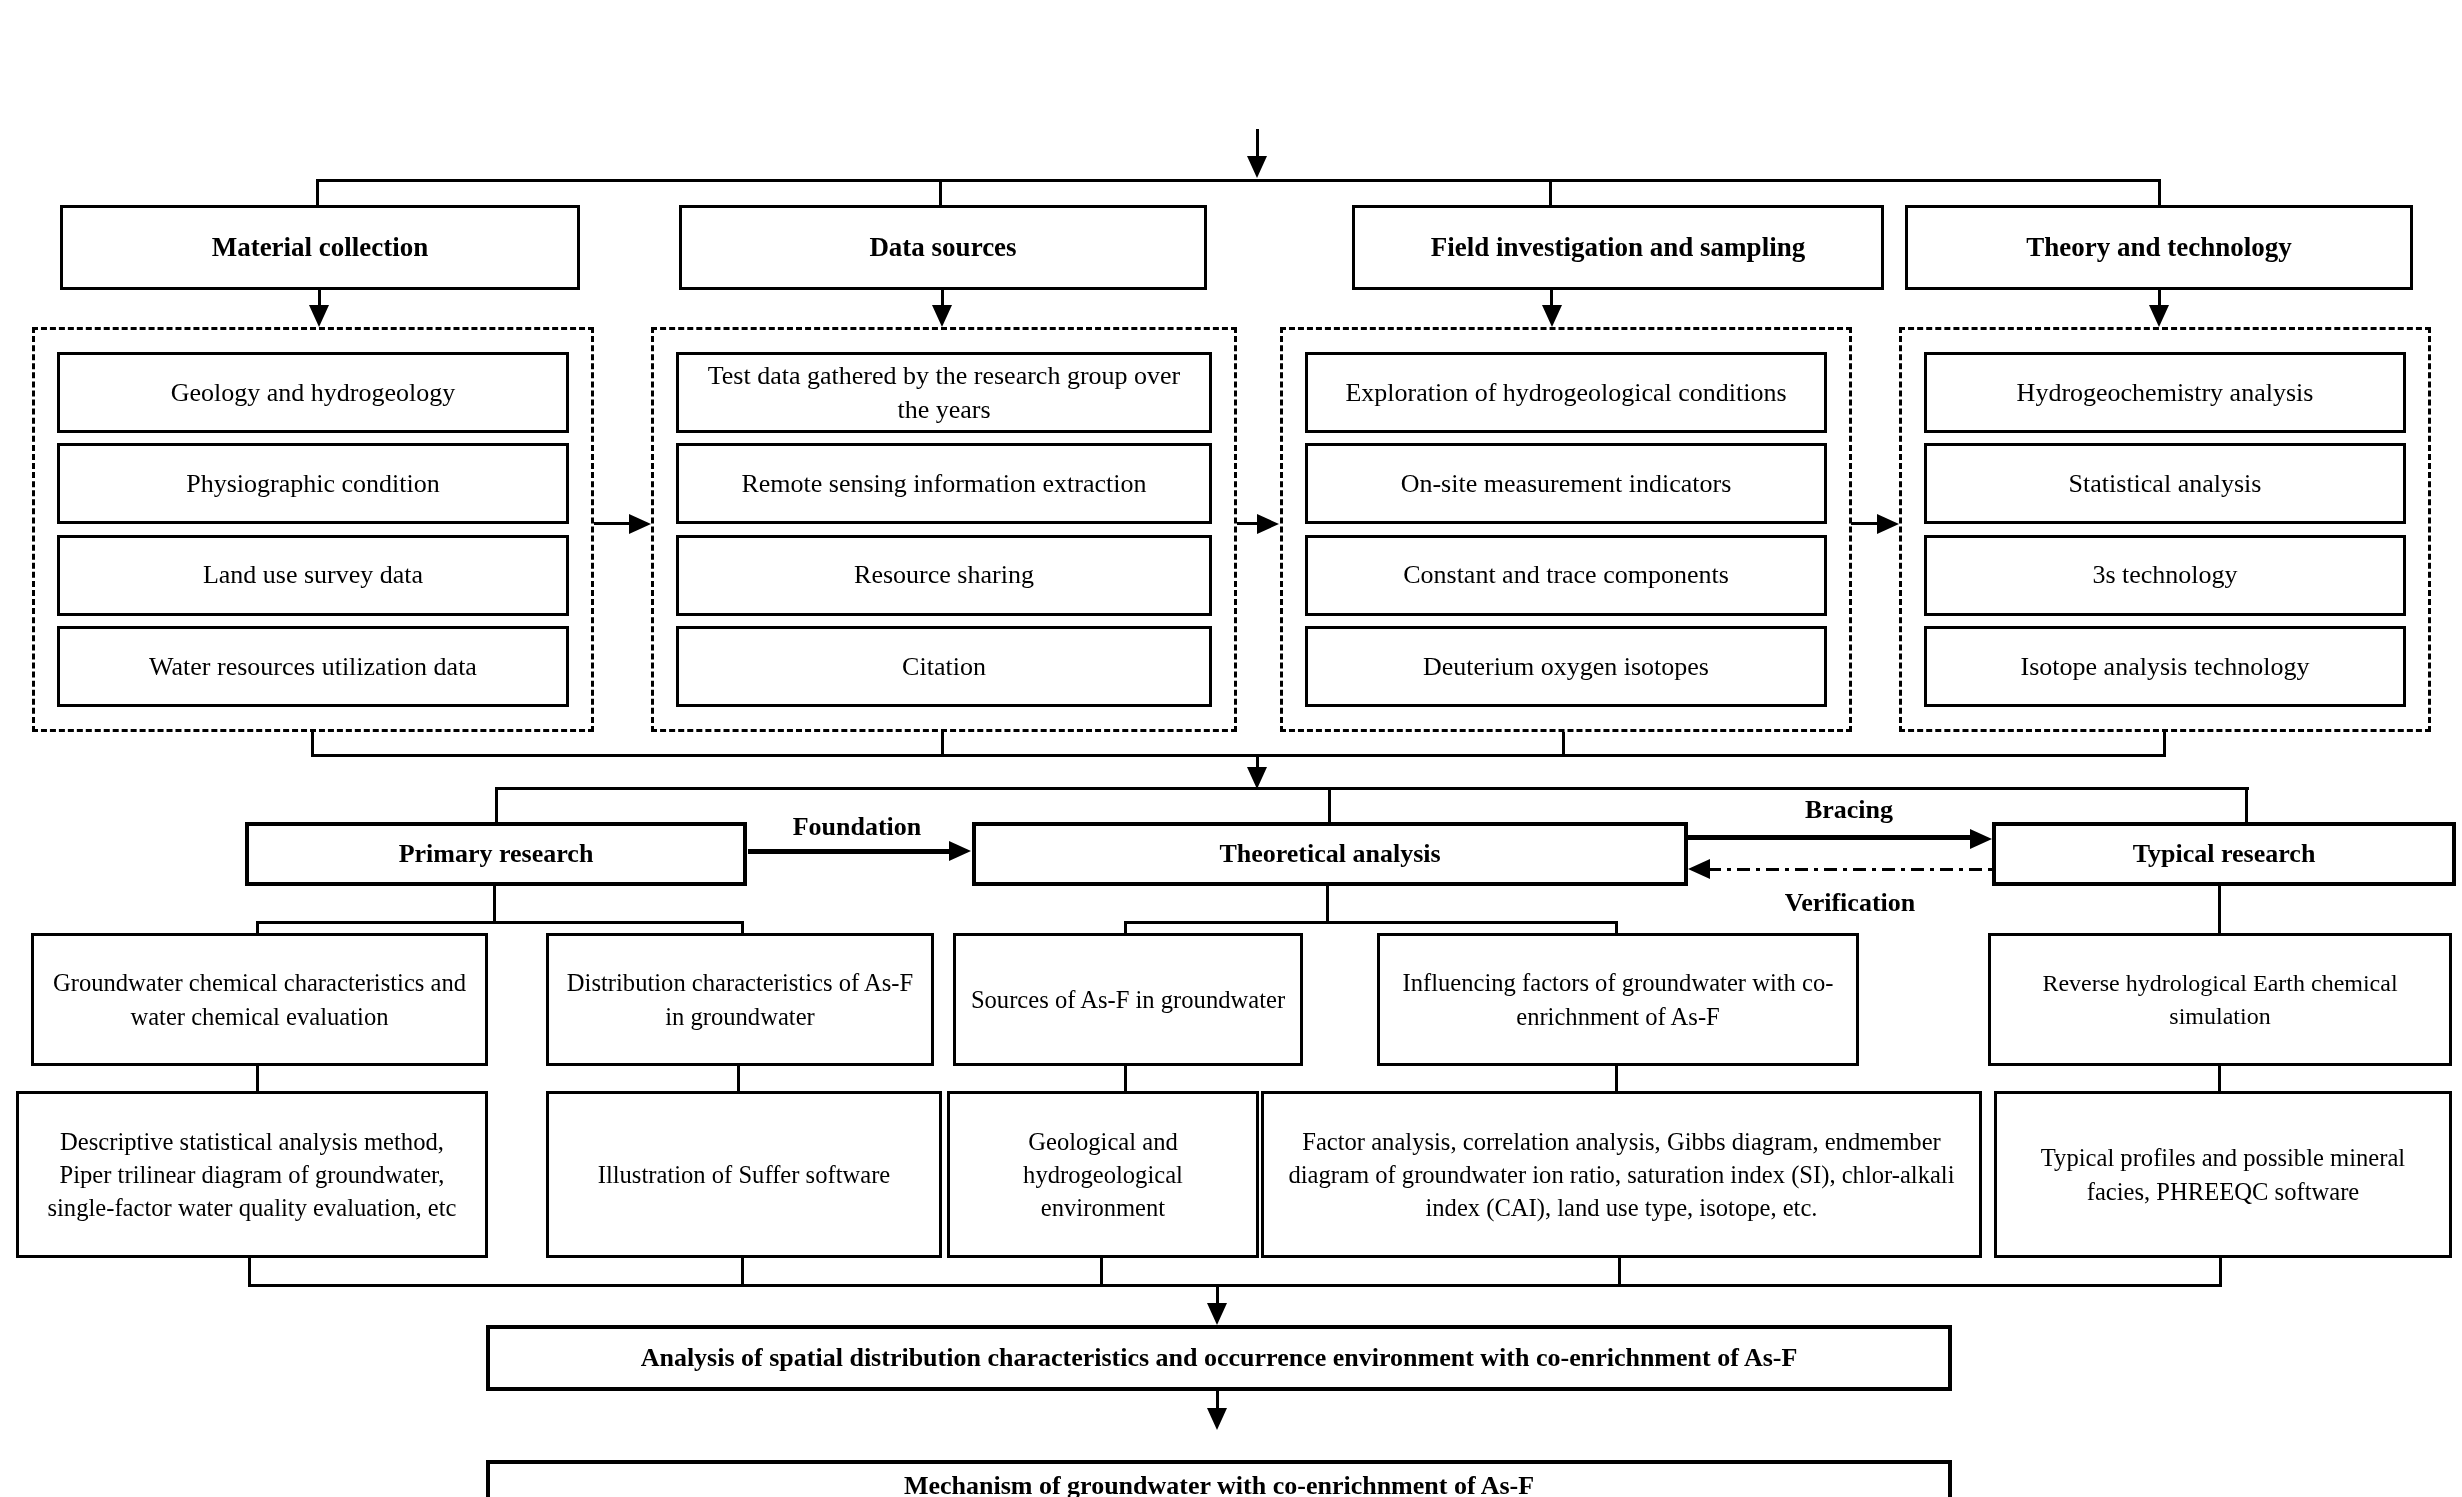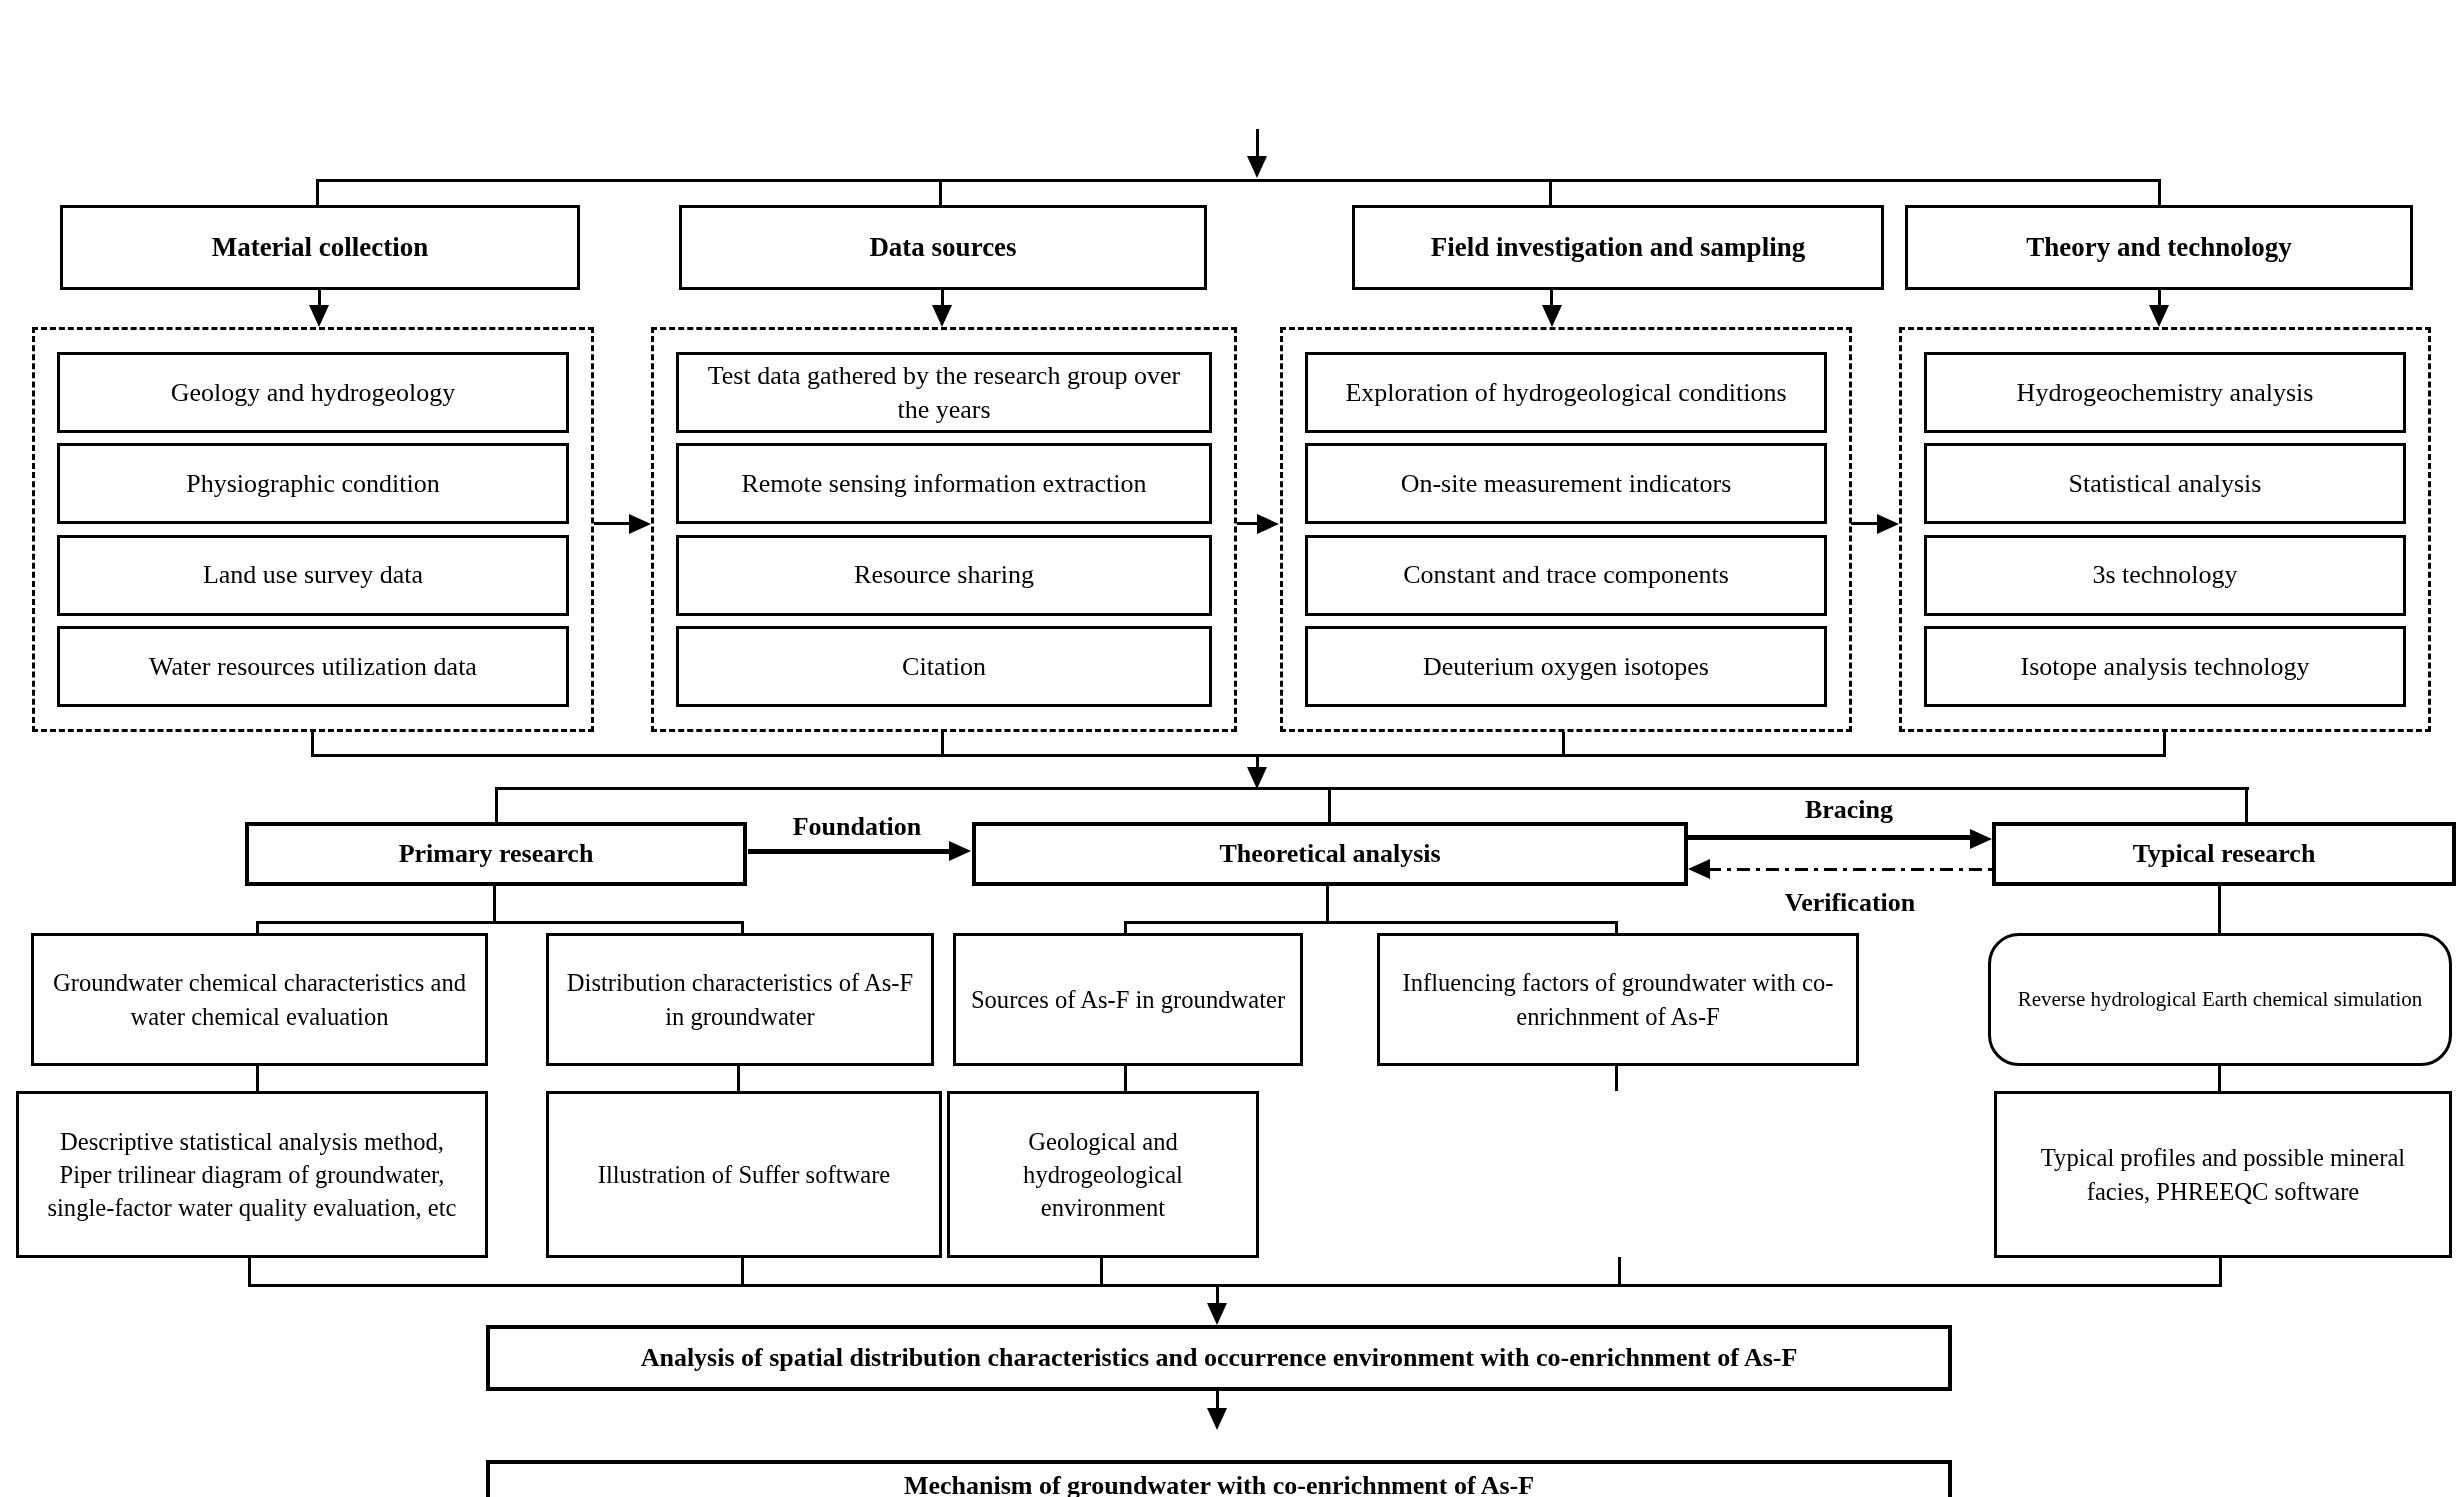--- a/index.html
+++ b/index.html
@@ -122,31 +122,32 @@
   <div class="hl" style="left:1124px;top:921px;width:494px;"></div>
   <div class="vl" style="left:1124px;top:921px;height:12px;"></div>
   <div class="vl" style="left:1615px;top:921px;height:12px;"></div>
 
   <div class="vl" style="left:2218px;top:886px;height:47px;"></div>
 
   <div class="box" style="left:31px;top:933px;width:457px;height:133px;font-size:24.6px;">Groundwater chemical characteristics and water chemical evaluation</div>
   <div class="box" style="left:546px;top:933px;width:388px;height:133px;font-size:24.6px;">Distribution characteristics of As-F in groundwater</div>
   <div class="box" style="left:953px;top:933px;width:350px;height:133px;font-size:24.6px;">Sources of As-F in groundwater</div>
   <div class="box" style="left:1377px;top:933px;width:482px;height:133px;font-size:24.6px;">Influencing factors of groundwater with co-enrichnment of As-F</div>
-  <div class="box" style="left:1988px;top:933px;width:464px;height:133px;font-size:21px;border-radius:31px;">Reverse hydrological Earth chemical simulation</div>
+  <div class="box" style="left:1988px;top:933px;width:464px;height:133px;font-size:24px;">Reverse hydrological Earth chemical simulation</div>
 
   <div class="vl" style="left:256px;top:1066px;height:24.6px;"></div>
   <div class="vl" style="left:737px;top:1066px;height:24.6px;"></div>
   <div class="vl" style="left:1124px;top:1066px;height:24.6px;"></div>
   <div class="vl" style="left:1615px;top:1066px;height:24.6px;"></div>
   <div class="vl" style="left:2218px;top:1066px;height:24.6px;"></div>
 
   <div class="box" style="left:16px;top:1091px;width:472px;height:167px;font-size:24.6px;">Descriptive statistical analysis method, Piper trilinear diagram of groundwater, single-factor water quality evaluation, etc</div>
   <div class="box" style="left:546px;top:1091px;width:396px;height:167px;font-size:24.6px;">Illustration of Suffer software</div>
   <div class="box" style="left:947px;top:1091px;width:312px;height:167px;font-size:24.6px;">Geological and hydrogeological environment</div>
+  <div class="box" style="left:1261px;top:1091px;width:721px;height:167px;font-size:24.6px;">Factor analysis, correlation analysis, Gibbs diagram, endmember diagram of groundwater ion ratio, saturation index (SI), chlor-alkali index (CAI), land use type, isotope, etc.</div>
   <div class="box" style="left:1994px;top:1091px;width:458px;height:167px;font-size:24.6px;">Typical profiles and possible mineral facies, PHREEQC software</div>
 
   <div class="vl" style="left:248px;top:1257px;height:30px;"></div>
   <div class="vl" style="left:741px;top:1257px;height:30px;"></div>
   <div class="vl" style="left:1100px;top:1257px;height:30px;"></div>
   <div class="vl" style="left:1618px;top:1257px;height:30px;"></div>
   <div class="vl" style="left:2219px;top:1257px;height:30px;"></div>
   <div class="hl" style="left:248px;top:1284px;width:1974px;"></div>
 
   <div class="vl" style="left:1216px;top:1284px;height:20px;"></div>

